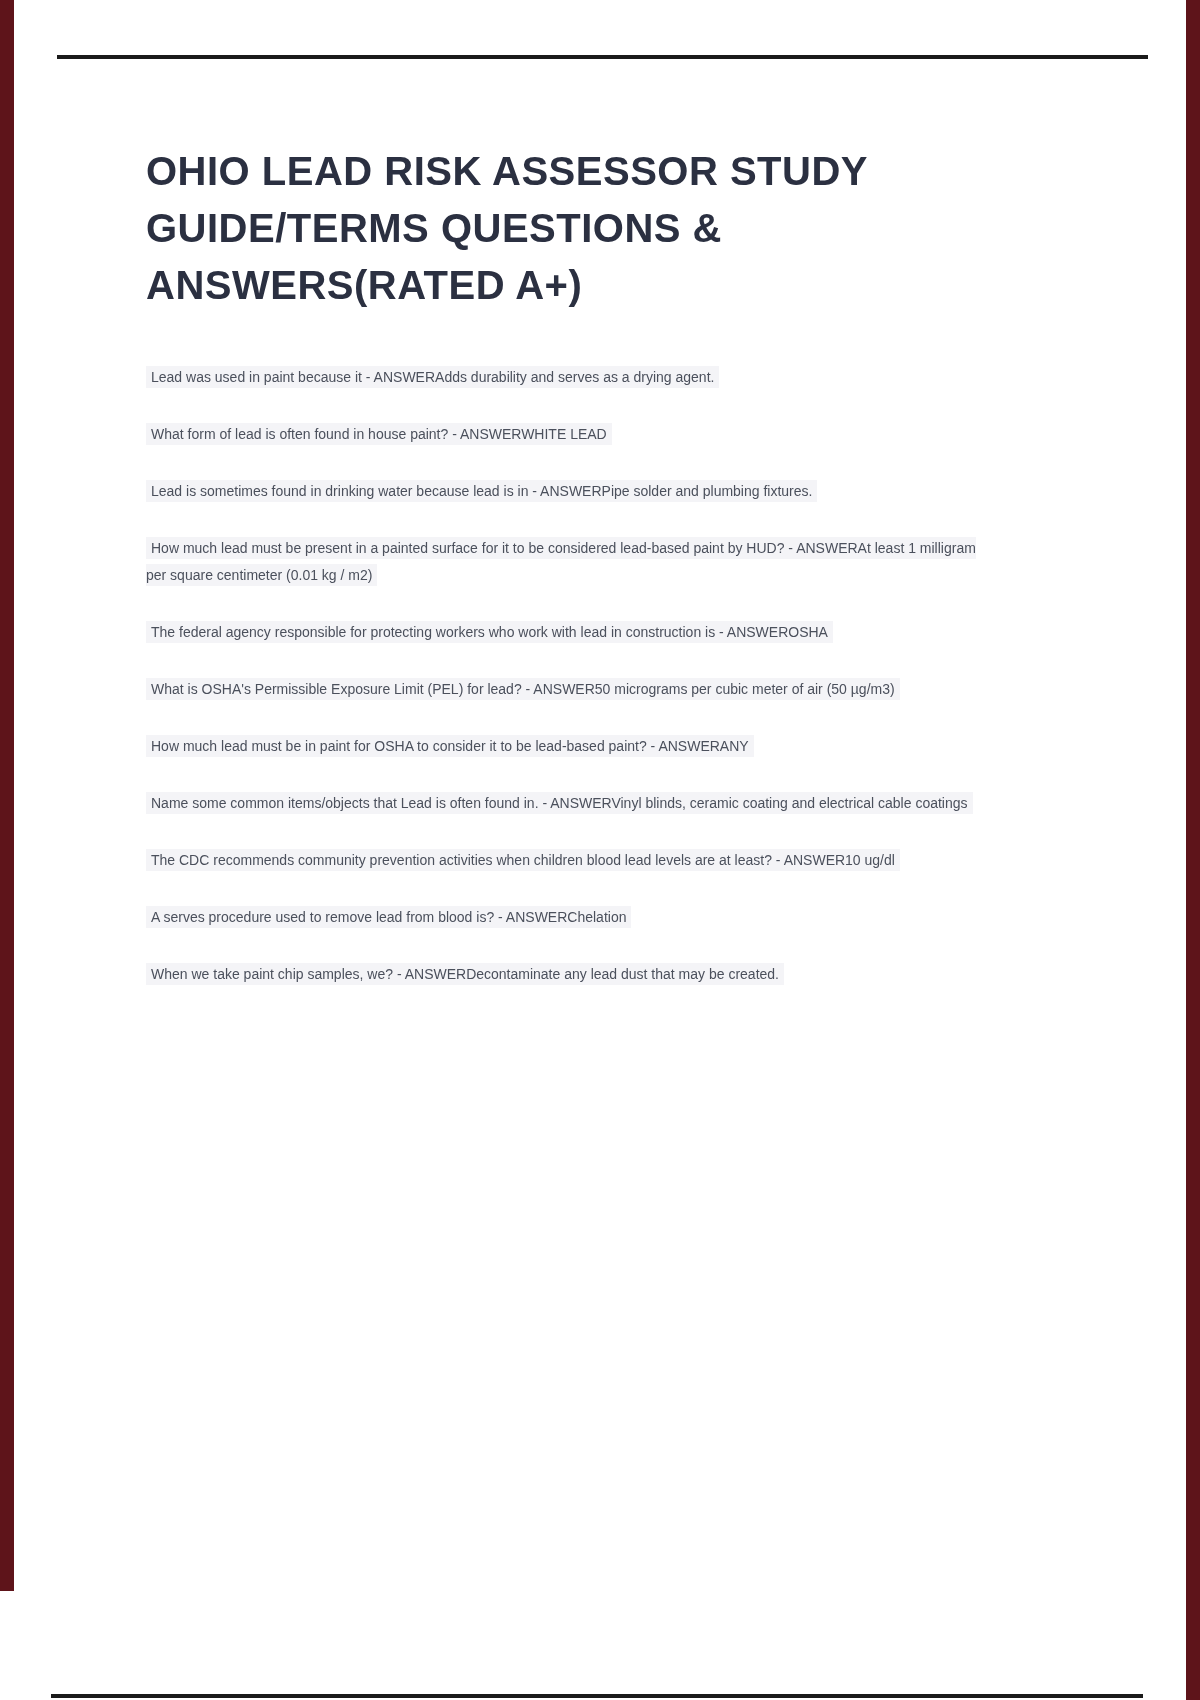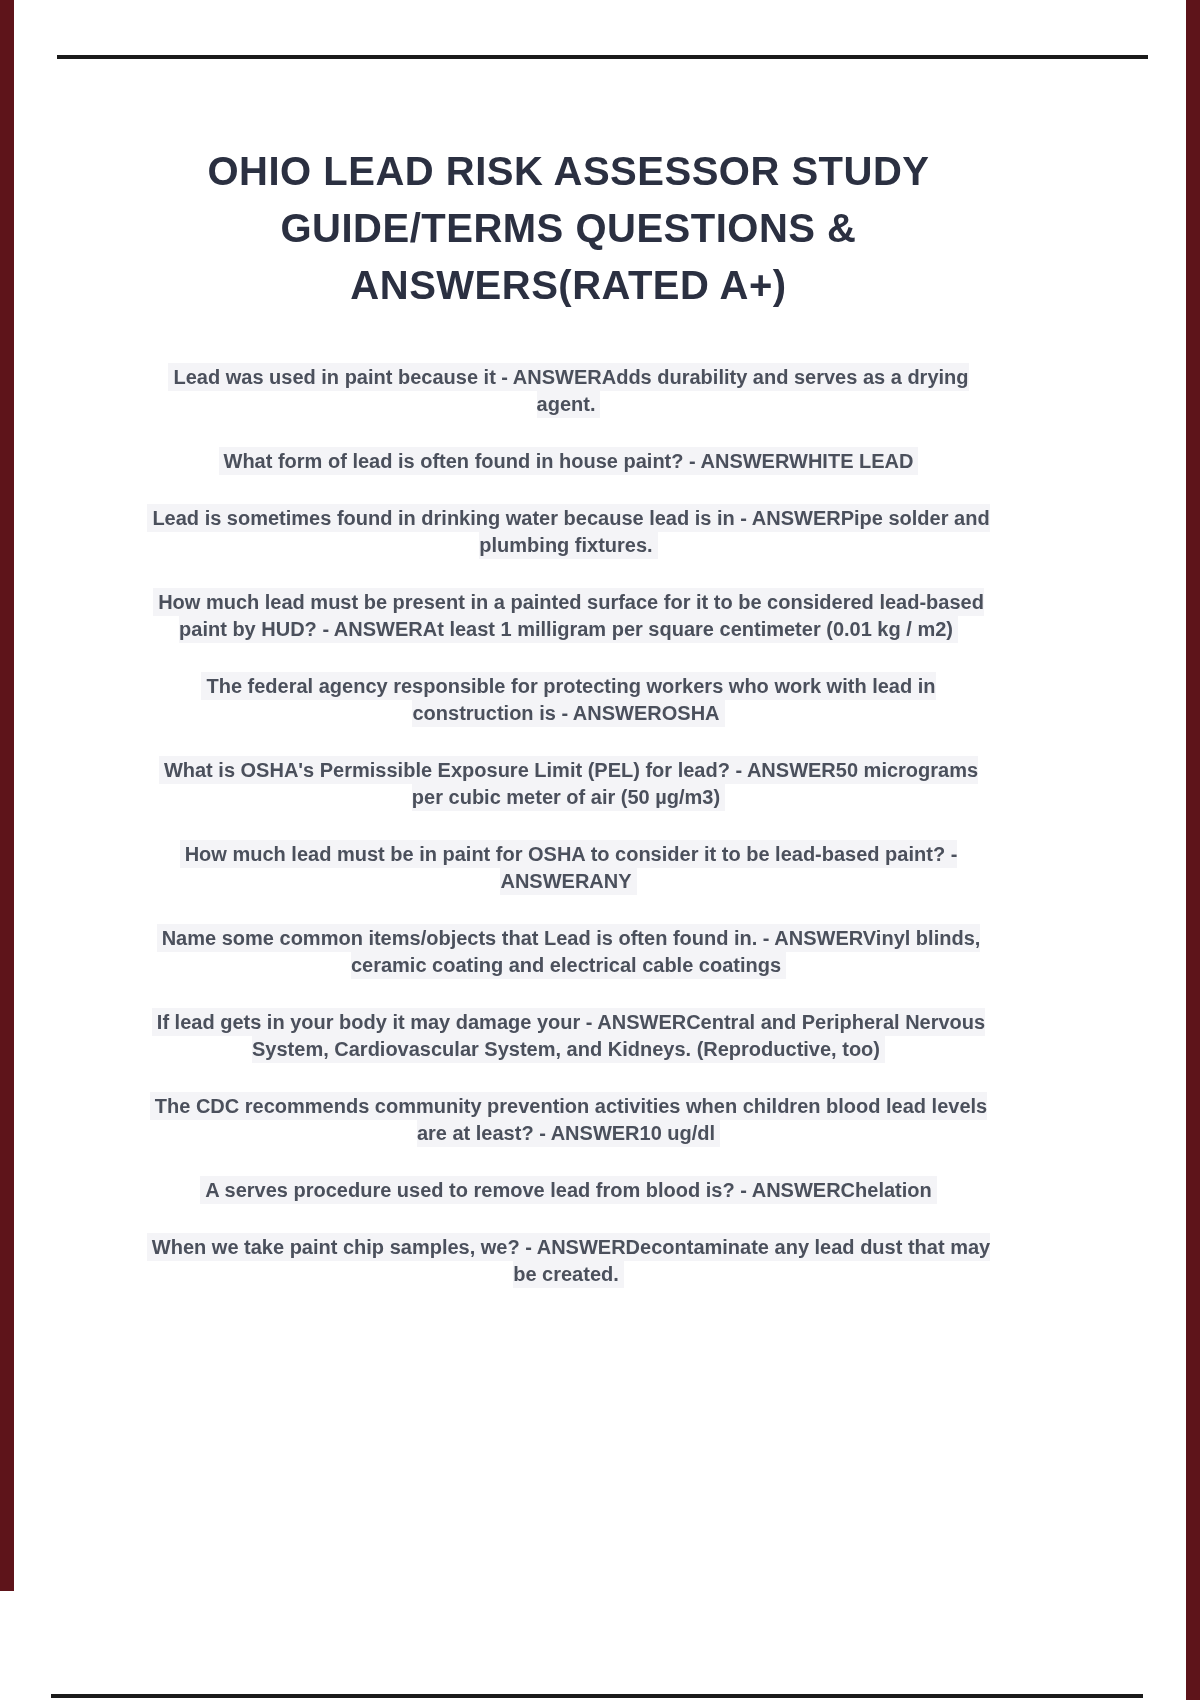--- a/index.html
+++ b/index.html
@@ -7,21 +7,20 @@
     padding: 0;
     background: #ffffff;
   }
   .page {
     position: relative;
     width: 1200px;
     height: 1700px;
     background: #ffffff;
     overflow: hidden;
     font-family: "Liberation Sans", sans-serif;
-    text-align: center;
   }
   .edge-bar {
     position: absolute;
     top: 0;
     width: 14px;
     background: var(--edge-bar, #5e141a);
   }
   .edge-left  { left: 0;  height: 1591px; }
   .edge-right { right: 0; height: 1700px; }
   .rule {
@@ -40,24 +39,23 @@
   .title {
     margin: 0 0 50px 0;
     font-size: 40px;
     line-height: 57px;
     font-weight: bold;
     letter-spacing: 0.5px;
     color: var(--title-text, #2b3041);
   }
   .qa {
     margin: 0 0 30px 0;
-    font-size: 20px;
+    font-size: 14px;
     line-height: 27px;
     color: var(--body-text, #4b505c);
-    font-weight: bold;
   }
   .qa .hl {
     background: var(--highlight, #f4f4f7);
     padding: 3px 5px;
   }
 </style>
 </head>
 <body>
 
 <div class="page">
@@ -70,18 +68,17 @@
     <h1 class="title">OHIO LEAD RISK ASSESSOR STUDY GUIDE/TERMS QUESTIONS &amp; ANSWERS(RATED A+)</h1>
 
     <p class="qa"><span class="hl">Lead was used in paint because it - ANSWERAdds durability and serves as a drying agent.</span></p>
     <p class="qa"><span class="hl">What form of lead is often found in house paint? - ANSWERWHITE LEAD</span></p>
     <p class="qa"><span class="hl">Lead is sometimes found in drinking water because lead is in - ANSWERPipe solder and plumbing fixtures.</span></p>
     <p class="qa"><span class="hl">How much lead must be present in a painted surface for it to be considered lead-based paint by HUD? - ANSWERAt least 1 milligram per square centimeter (0.01 kg / m2)</span></p>
     <p class="qa"><span class="hl">The federal agency responsible for protecting workers who work with lead in construction is - ANSWEROSHA</span></p>
     <p class="qa"><span class="hl">What is OSHA's Permissible Exposure Limit (PEL) for lead? - ANSWER50 micrograms per cubic meter of air (50 µg/m3)</span></p>
     <p class="qa"><span class="hl">How much lead must be in paint for OSHA to consider it to be lead-based paint? - ANSWERANY</span></p>
     <p class="qa"><span class="hl">Name some common items/objects that Lead is often found in. - ANSWERVinyl blinds, ceramic coating and electrical cable coatings</span></p>
-    <p class="qa"><span class="hl">If lead gets in your body it may damage your - ANSWERCentral and Peripheral Nervous System, Cardiovascular System, and Kidneys. (Reproductive, too)</span></p>
     <p class="qa"><span class="hl">The CDC recommends community prevention activities when children blood lead levels are at least? - ANSWER10 ug/dl</span></p>
     <p class="qa"><span class="hl">A serves procedure used to remove lead from blood is? - ANSWERChelation</span></p>
     <p class="qa"><span class="hl">When we take paint chip samples, we? - ANSWERDecontaminate any lead dust that may be created.</span></p>
   </main>
 </div>
 
 </body></html>

